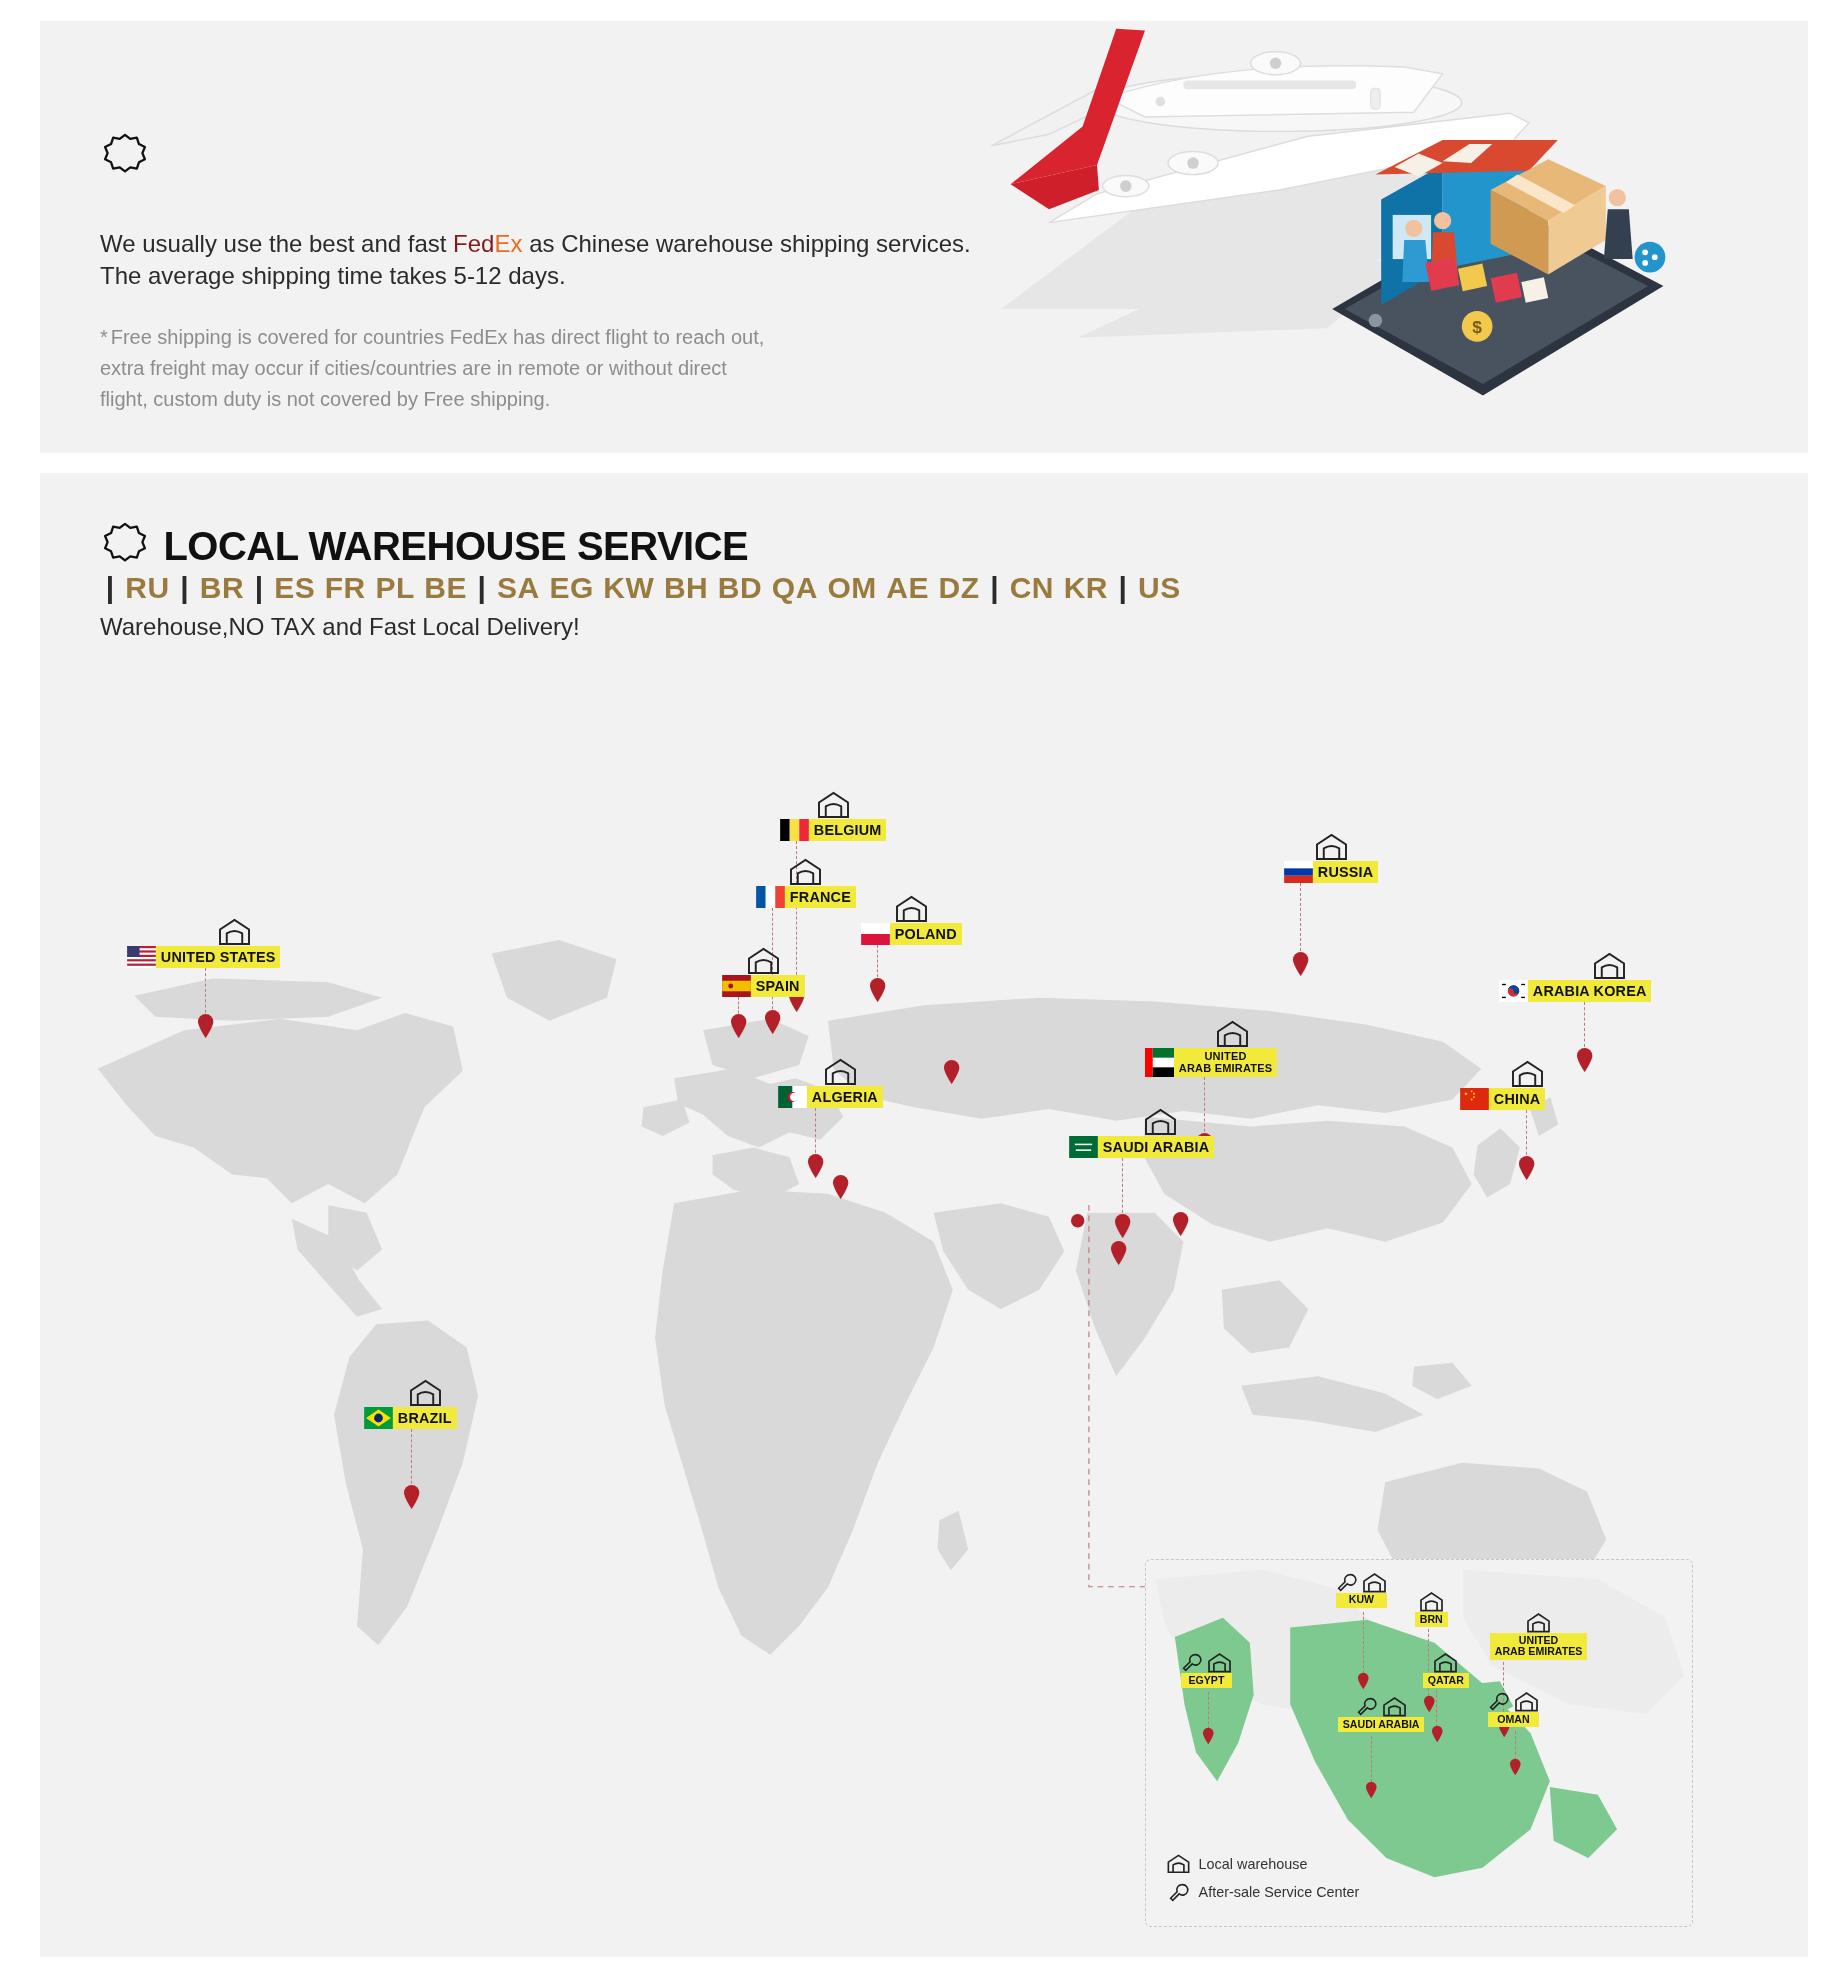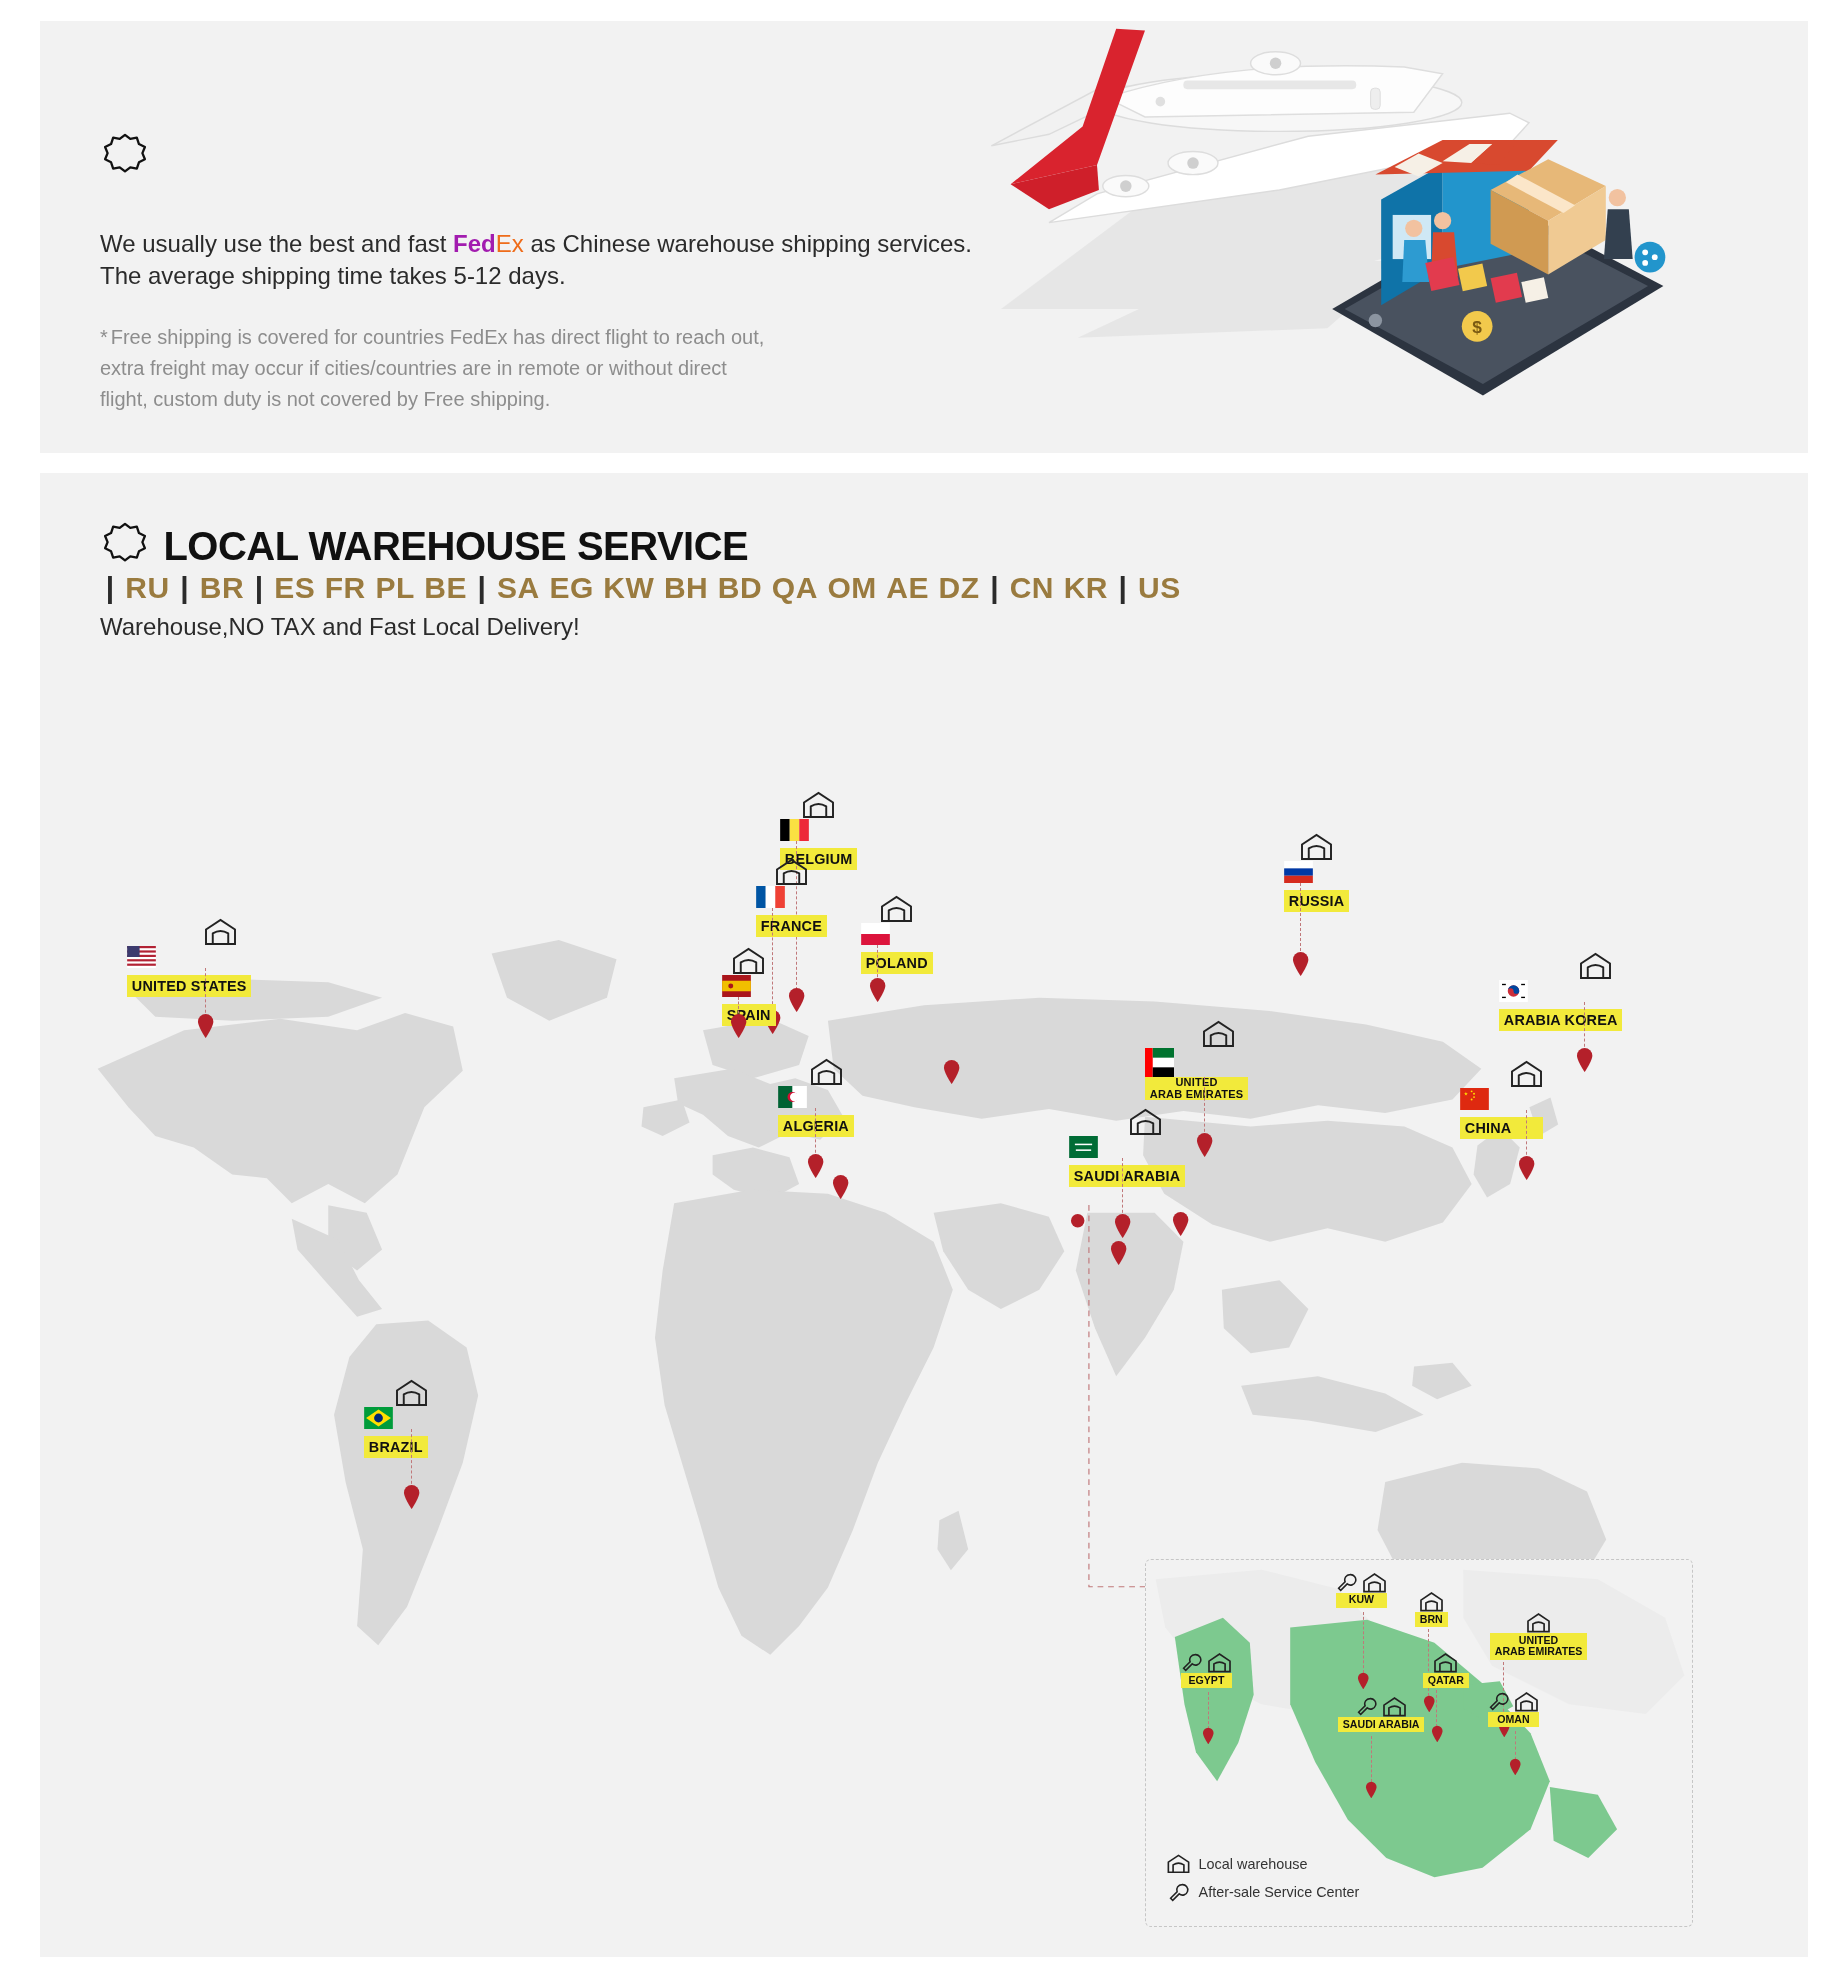--- a/index.html
+++ b/index.html
@@ -49,21 +49,21 @@
     left: 60px; top: 111px;
     width: 961px;
   }
   .express-body {
     font-size: 24px;
     line-height: 1.35;
     color: #2b2b2b;
     margin-top: 46px;
     max-width: 903px;
   }
-  .fedex-fed { color: #a21caf; font-weight: 700; }
+  .fedex-fed { color: #7f1d1d; font-weight: 400; }
   .fedex-ex  { color: #ef6c1a; font-weight: 500; }
   .express-note {
     margin-top: 29px;
     font-size: 20px;
     line-height: 1.55;
     color: #8d8d8d;
     max-width: 672px;
   }
   .express-note .star { margin-right: 2.9px; }
 
@@ -114,21 +114,20 @@
   .wh-icon {
     width: 33px; height: 29px;
     display: block;
     margin: 0 auto;
   }
   .label-row {
     display: flex;
     align-items: stretch;
     height: 22px;
     white-space: nowrap;
-    flex-direction: column;
   }
   .flag {
     width: 29px; height: 22px;
     flex: 0 0 29px;
     position: relative;
     overflow: hidden;
     border: 0;
   }
   .lbl {
     background: #f2ea3b;

